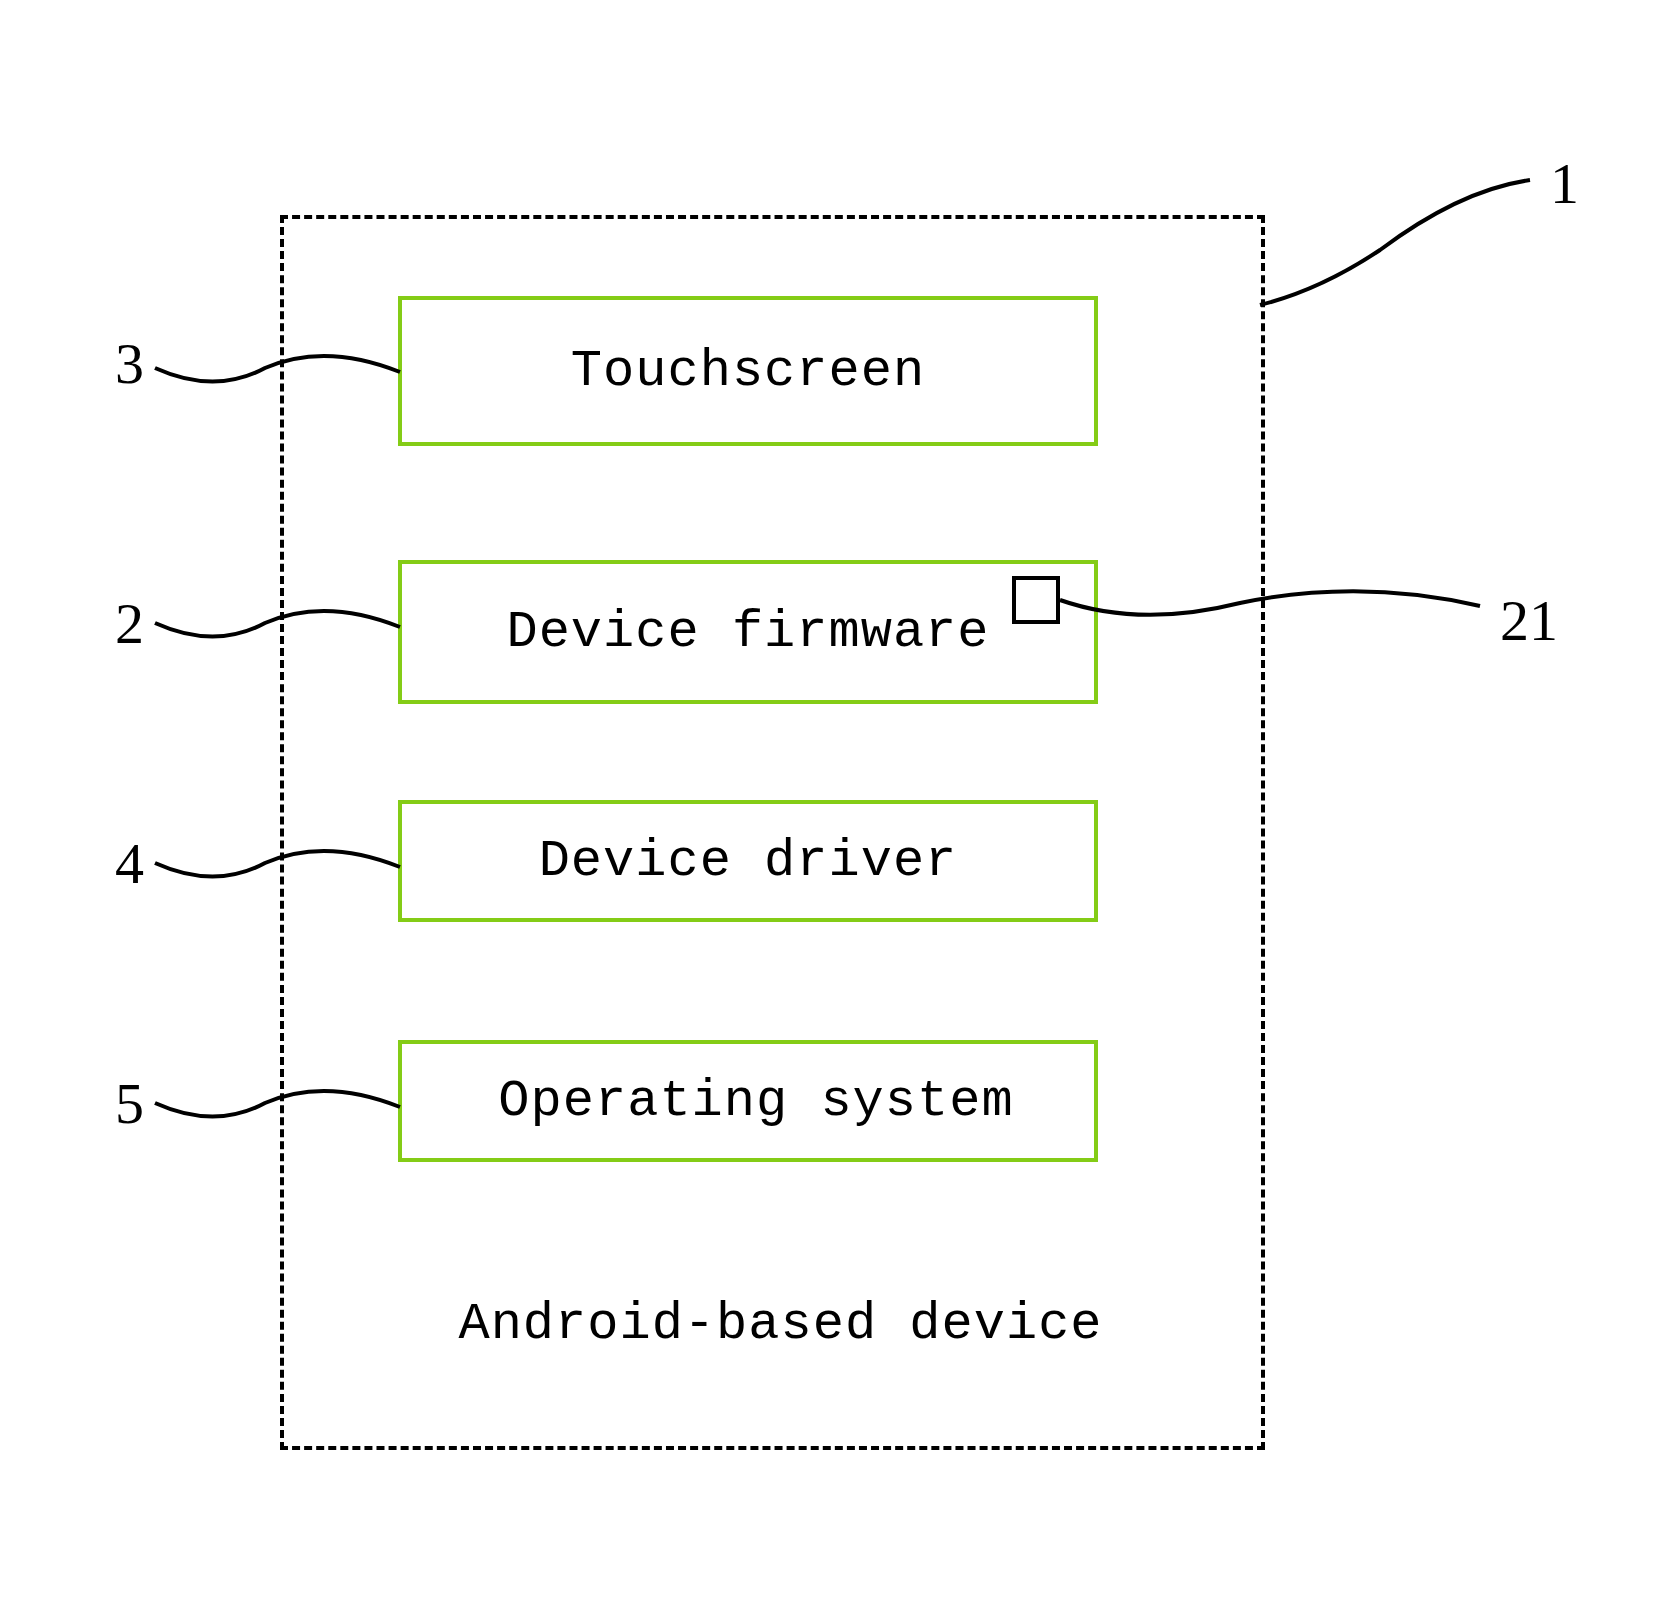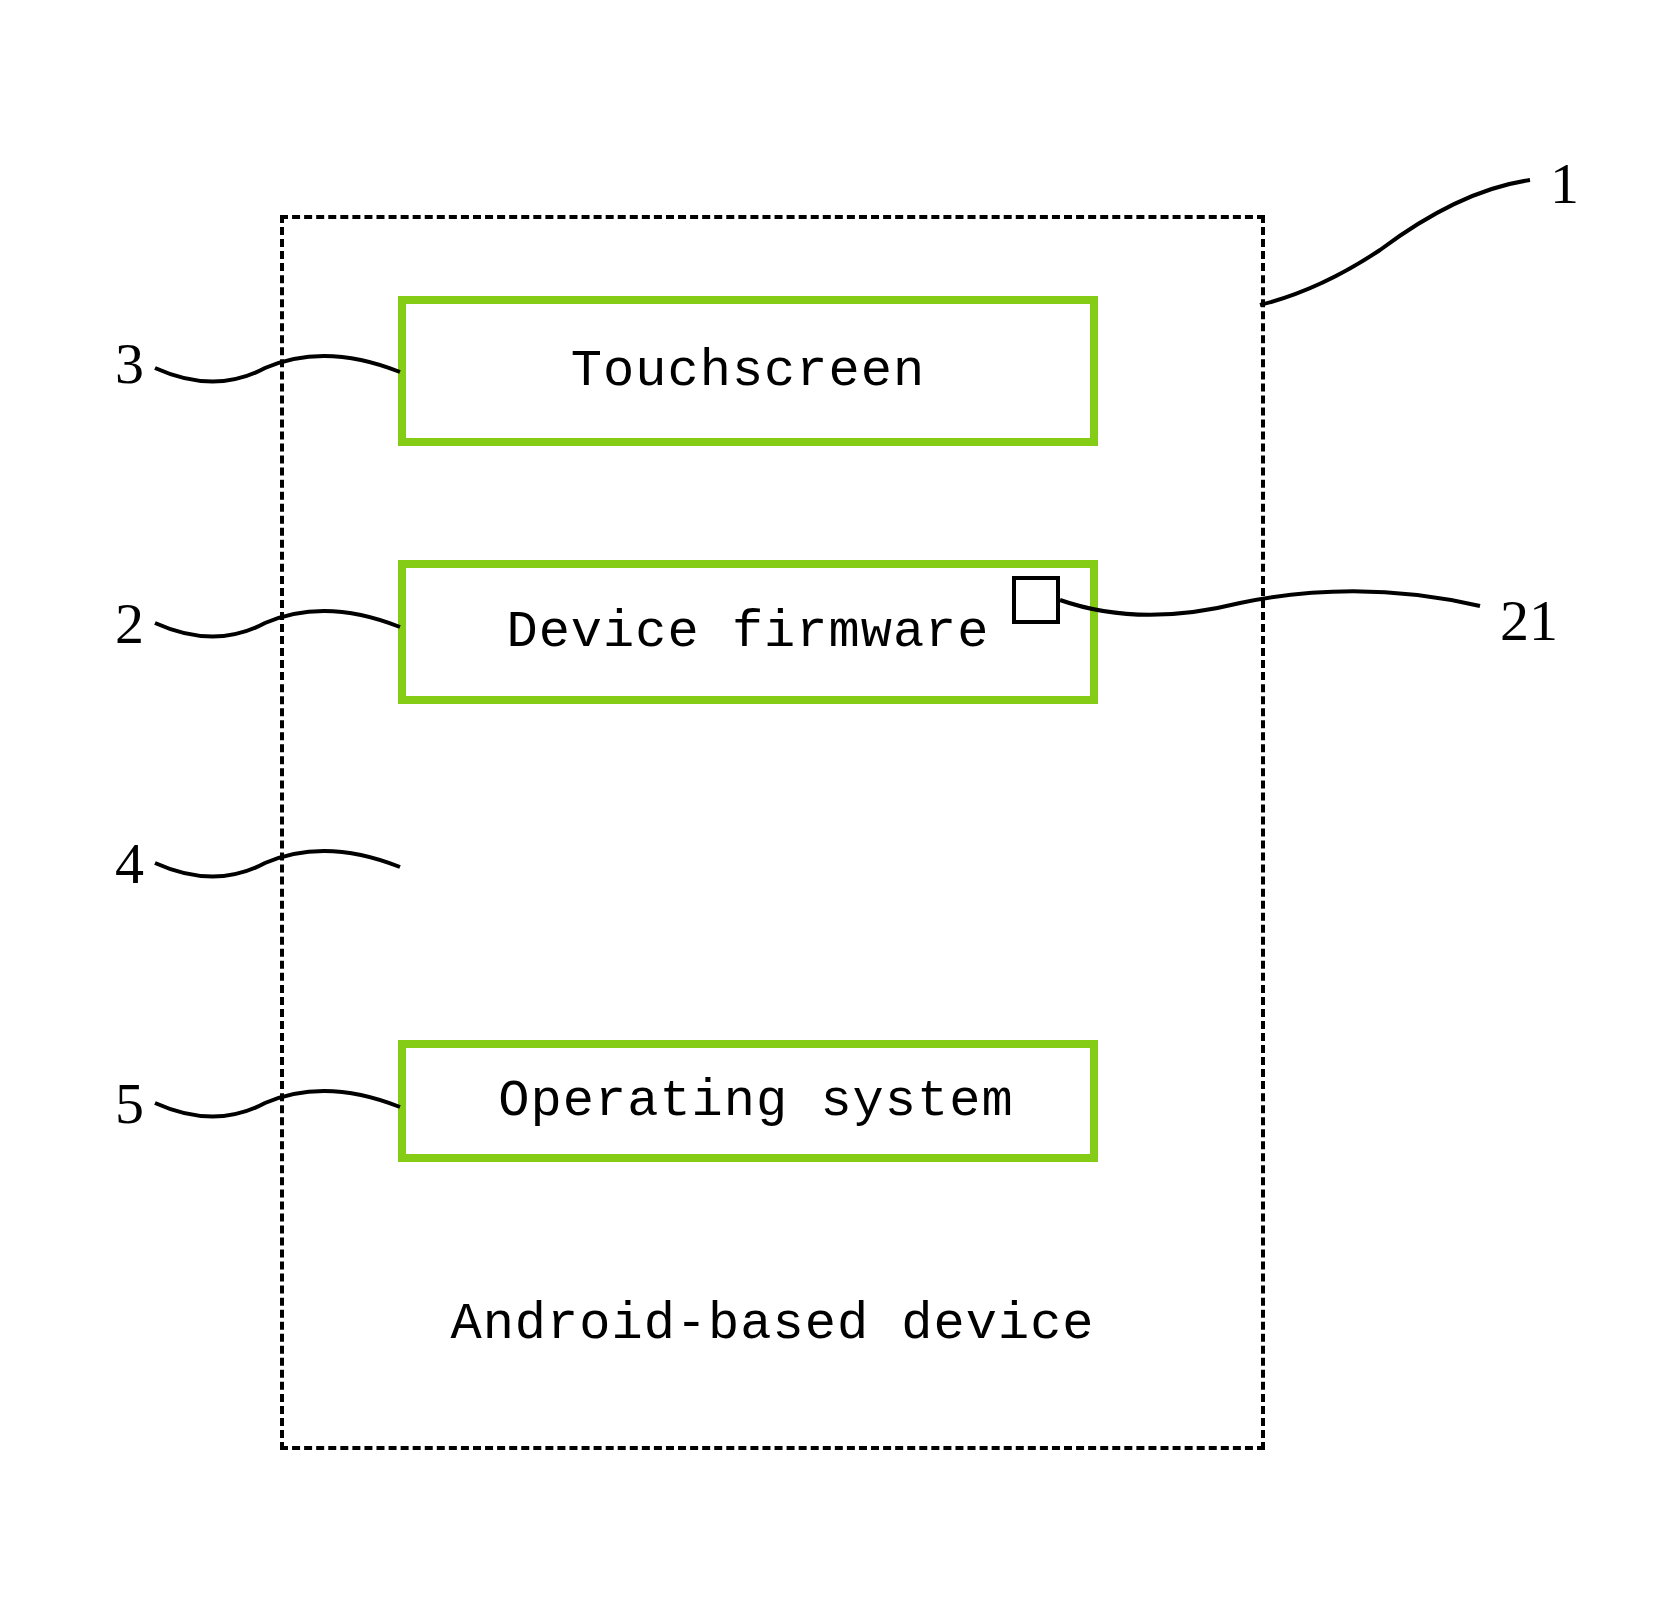--- a/index.html
+++ b/index.html
@@ -24,21 +24,21 @@
     .outer-box {
       position: absolute;
       left: 280px;
       top: 215px;
       width: 985px;
       height: 1235px;
       border: 4px dashed #000;
     }
     .inner-box {
       position: absolute;
-      border: 8px solid #84cc16;
+      border: 4px solid #84cc16;
       background: #fff;
       display: flex;
       align-items: center;
       justify-content: center;
       font-size: 52px;
       font-family: "Courier New", monospace;
       letter-spacing: 1px;
     }
     .box-touchscreen {
       left: 398px;
@@ -69,21 +69,21 @@
       position: absolute;
       left: 1012px;
       top: 576px;
       width: 48px;
       height: 48px;
       border: 4px solid #000;
       background: #fff;
     }
     .bottom-label {
       position: absolute;
-      left: 280px;
+      left: 288px;
       top: 1295px;
       width: 985px;
       text-align: center;
       font-size: 52px;
       font-family: "Courier New", monospace;
       letter-spacing: 1px;
     }
     .ref-label {
       position: absolute;
       font-size: 58px;
@@ -129,20 +129,23 @@
   <div class="inner-box box-touchscreen">
     <span>Touchscreen</span>
   </div>
 
   <div class="inner-box box-firmware">
     <span>Device firmware</span>
   </div>
 
   <div class="small-square"></div>
 
+  <div class="inner-box box-driver">
+    <span>Device driver</span>
+  </div>
 
   <div class="inner-box box-os">
     <span>Operating system</span>
   </div>
 
   <div class="bottom-label">Android-based device</div>
 
   <div class="ref-label label-1">1</div>
   <div class="ref-label label-3">3</div>
   <div class="ref-label label-2">2</div>

